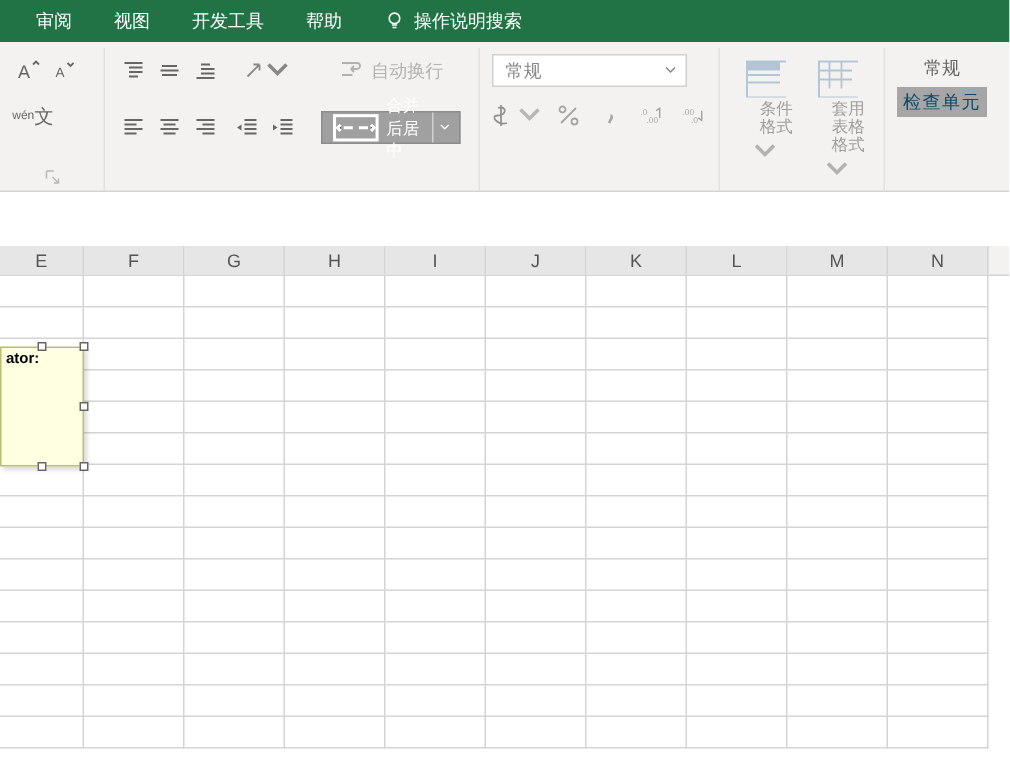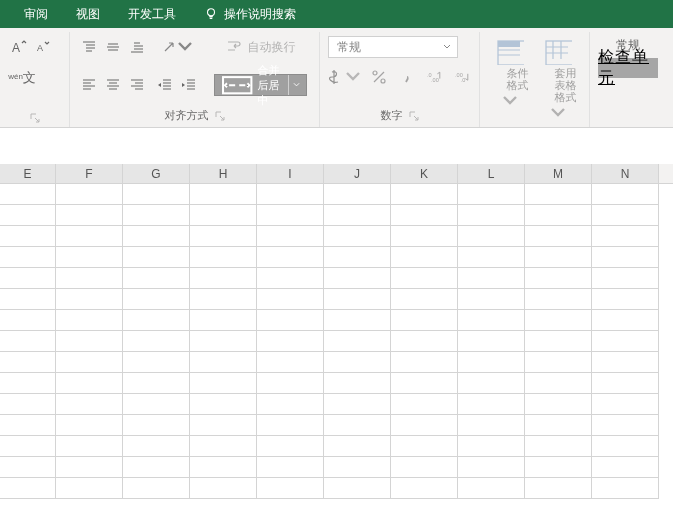--- a/index.html
+++ b/index.html
@@ -47,21 +47,21 @@
   .orient-btn { color: #888; }
 
   
   .num-format { display: flex; align-items: center; gap: 24px; border: 1px solid #d0d0d0; background: #fff; height: 22px; padding: 0 6px 0 8px; color: #888; font-size: 12px; width: 130px; justify-content: space-between; }
 
   
   .style-rect { width: 28px; height: 24px; stroke: #8aa7c7; fill: none; stroke-width: 1.3; }
 
   
   .check-group .normal-style { width: 60px; height: 18px; display: flex; align-items: center; justify-content: center; font-size: 12px; color: #666; }
-  .check-group .check-cell { width: 60px; height: 20px; background: #a6a6a6; color: #000000; font-size: 16px; display: flex; align-items: center; justify-content: center; letter-spacing: 1px; text-decoration: underline; }
+  .check-group .check-cell { width: 60px; height: 20px; background: #a6a6a6; color: #0c4a6e; font-size: 12px; display: flex; align-items: center; justify-content: center; letter-spacing: 1px; }
 
   
   .sheet { position: relative; }
   .colhdrs { display: flex; height: 20px; background: #f3f2f1; border-bottom: 1px solid #d4d4d4; }
   .colhdr { width: 67px; border-right: 1px solid #d4d4d4; display: flex; align-items: center; justify-content: center; font-size: 12px; color: #555; background: #e6e6e6; }
   .colhdr.first { width: 56px; }
   .rows { }
   .gridrow { display: flex; height: 21px; }
   .cell { width: 67px; border-right: 1px solid #d4d4d4; border-bottom: 1px solid #d4d4d4; }
   .cell.first { width: 56px; }
@@ -73,20 +73,21 @@
   .ch-br{ bottom: -4px; right: -4px; }
   .ch-tr{ top: -4px; right: -4px; }
 </style>
 </head>
 <body>
 
 <div class="menubar">
   <div class="menu-item">审阅</div>
   <div class="menu-item">视图</div>
   <div class="menu-item">开发工具</div>
+  <div class="menu-item">帮助</div>
   <div class="bulb">
     <svg viewBox="0 0 16 16">
         <circle cx="8" cy="6" r="4" fill="none" stroke="#fff" stroke-width="1.2"></circle>
         <path d="M6 11h4M6.5 13h3" stroke="#fff" stroke-width="1.2"></path>
       </svg>
     <span class="search-text">操作说明搜索</span>
   </div>
 </div>
 
 <div class="ribbon">
@@ -200,26 +201,20 @@
             </svg>
           <span>合并后居中</span>
           <span class="merge-caret">
               <svg class="dropdown-caret" viewBox="0 0 8 8">
                 <path d="M1 2l3 3 3-3" fill="none" stroke="#fff"></path>
               </svg>
             </span>
         </div>
       </div>
     </div>
-    <div class="rg-label">
-      <span>对齐方式</span>
-      <svg class="dlg-launcher" viewBox="0 0 10 10">
-          <path d="M1 1h5M1 1v5M5 5l4 4M9 6v3h-3" fill="none" stroke="#888"></path>
-        </svg>
-    </div>
   </div>
 
   <div class="ribbon-group" style="width:160px">
     <div class="rg-body col">
       <div class="num-format">
         <span>常规</span>
         <svg class="dropdown-caret" viewBox="0 0 8 8">
             <path d="M1 2l3 3 3-3" fill="none" stroke="#888"></path>
           </svg>
       </div>
@@ -252,26 +247,20 @@
             </svg>
           </div>
         <div class="rbtn">
             <svg viewBox="0 0 20 16">
               <text x="0" y="8" font-size="7" fill="#666" stroke="none">.00</text>
               <text x="7" y="14" font-size="7" fill="#666" stroke="none">.0</text>
               <path d="M13 10l3 2V4" stroke="#666"></path>
             </svg>
           </div>
       </div>
-    </div>
-    <div class="rg-label">
-      <span>数字</span>
-      <svg class="dlg-launcher" viewBox="0 0 10 10">
-          <path d="M1 1h5M1 1v5M5 5l4 4M9 6v3h-3" fill="none" stroke="#888"></path>
-        </svg>
     </div>
   </div>
 
   <div class="ribbon-group" style="width:110px">
     <div class="rg-body" style="opacity:.6">
       <div class="big-btn rbtn" style="height:auto">
         <svg class="big-ico" viewBox="0 0 28 28">
             <rect class="style-rect" x="2" y="4" width="22" height="18"></rect>
             <rect x="2" y="4" width="22" height="6" fill="#8aa7c7" stroke="none"></rect>
             <path d="M2 13h22M2 18h22" stroke="#8aa7c7"></path>
@@ -495,13 +484,21 @@
         <div class="cell"></div>
         <div class="cell"></div>
         <div class="cell"></div>
         <div class="cell"></div>
         <div class="cell"></div>
         <div class="cell"></div>
         <div class="cell"></div>
       </div>
     </div>
 
+  <div class="comment-box">
+    <b>ator:</b>
+    <div class="comment-handle ch-t"></div>
+    <div class="comment-handle ch-tr"></div>
+    <div class="comment-handle ch-r"></div>
+    <div class="comment-handle ch-b"></div>
+    <div class="comment-handle ch-br"></div>
+  </div>
 </div>
 
 </body></html>

